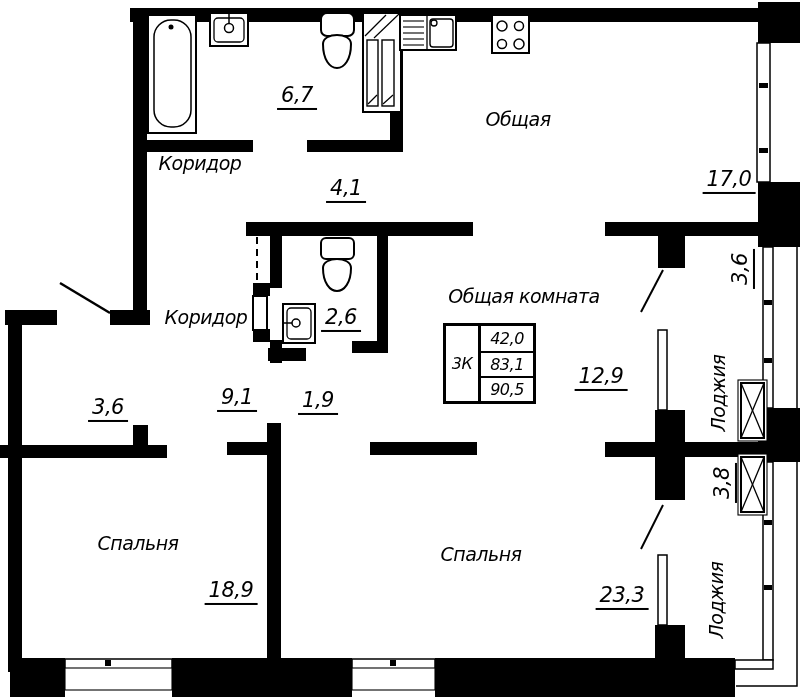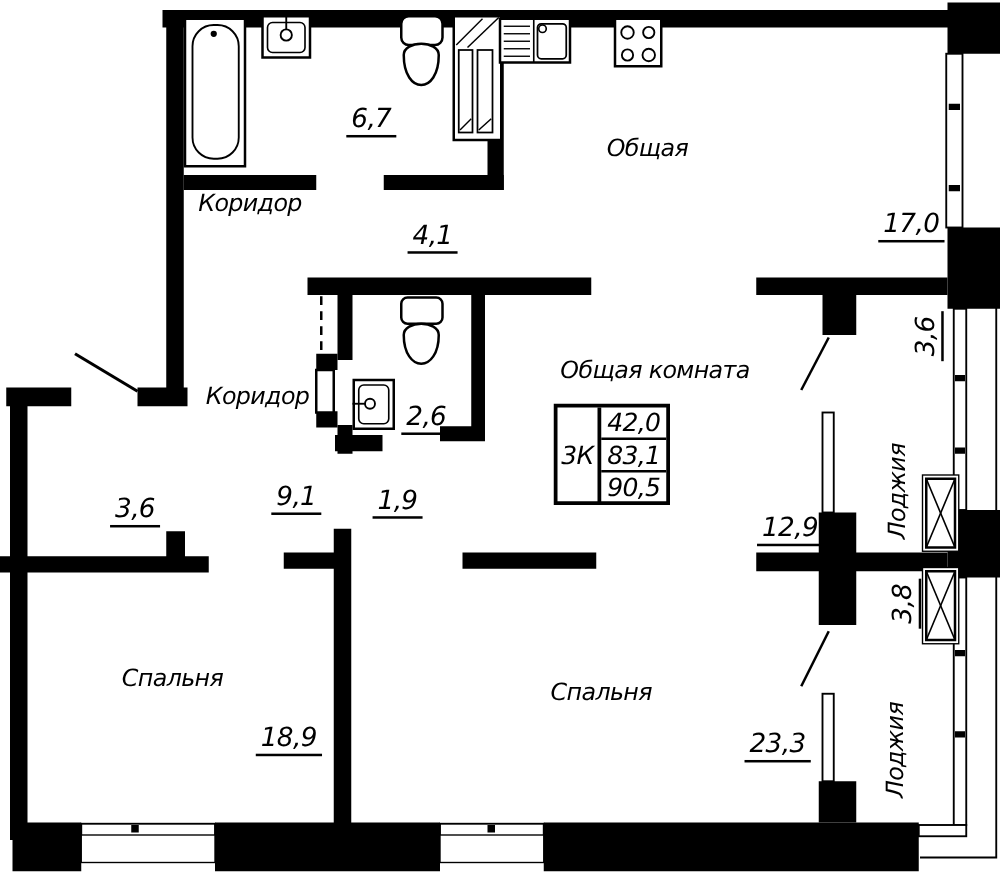--- a/index.html
+++ b/index.html
@@ -16,21 +16,21 @@
   .name{font-size:19px;}
   .num{font-size:21px;border-bottom:2px solid #000;padding:0 4px 2px;}
   .rot{transform:translate(-50%,-50%) rotate(-90deg);}
   .itable{
     position:absolute;left:443px;top:323px;width:93px;height:81px;
     border:3px solid #000;box-sizing:border-box;background:#fff;
     display:grid;grid-template-columns:35px 1fr;grid-template-rows:repeat(3,1fr);
   }
   .tcell{
     display:flex;align-items:center;justify-content:center;
-    font-style:italic;font-size:20px;letter-spacing:-0.5px;color:#000;
+    font-style:italic;font-size:16px;letter-spacing:-0.5px;color:#000;
   }
   .type-cell{grid-row:1/4;grid-column:1;border-right:3px solid #000;}
   .val-cell{grid-column:2;}
   .val-cell.mid,.val-cell.bot{border-top:2.5px solid #000;}
 </style>
 </head>
 <body>
 
 <div id="plan">
 
@@ -178,22 +178,22 @@
     </g>
   </svg>
 
   <div class="lbl name" style="left:200px;top:164px;">Коридор</div>
   <div class="lbl num" style="left:297px;top:97px;">6,7</div>
   <div class="lbl name" style="left:518px;top:120px;">Общая</div>
   <div class="lbl num" style="left:692px;top:181px;margin-left:37px;">17,0</div>
   <div class="lbl num" style="left:346px;top:190px;">4,1</div>
   <div class="lbl name" style="left:524px;top:297px;">Общая комната</div>
   <div class="lbl name" style="left:206px;top:318px;">Коридор</div>
-  <div class="lbl num" style="left:341px;top:319px;margin-top:16px;">2,6</div>
-  <div class="lbl num" style="left:632px;top:378px;margin-top:46px;">12,9</div>
+  <div class="lbl num" style="left:341px;top:319px;">2,6</div>
+  <div class="lbl num" style="left:601px;top:378px;">12,9</div>
   <div class="lbl num" style="left:108px;top:409px;">3,6</div>
   <div class="lbl num" style="left:237px;top:399px;">9,1</div>
   <div class="lbl num" style="left:318px;top:402px;">1,9</div>
   <div class="lbl name" style="left:138px;top:544px;">Спальня</div>
   <div class="lbl num" style="left:231px;top:592px;">18,9</div>
   <div class="lbl name" style="left:481px;top:555px;">Спальня</div>
   <div class="lbl num" style="left:622px;top:597px;">23,3</div>
   <div class="lbl name rot" style="left:719px;top:393px;">Лоджия</div>
   <div class="lbl num rot" style="left:742px;top:269px;">3,6</div>
   <div class="lbl name rot" style="left:717px;top:600px;">Лоджия</div>

